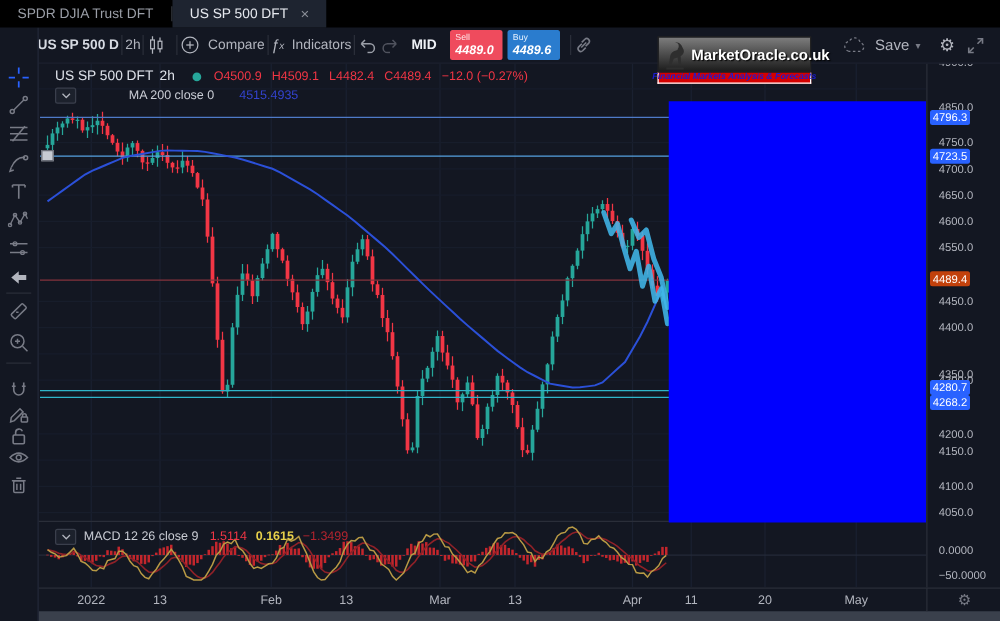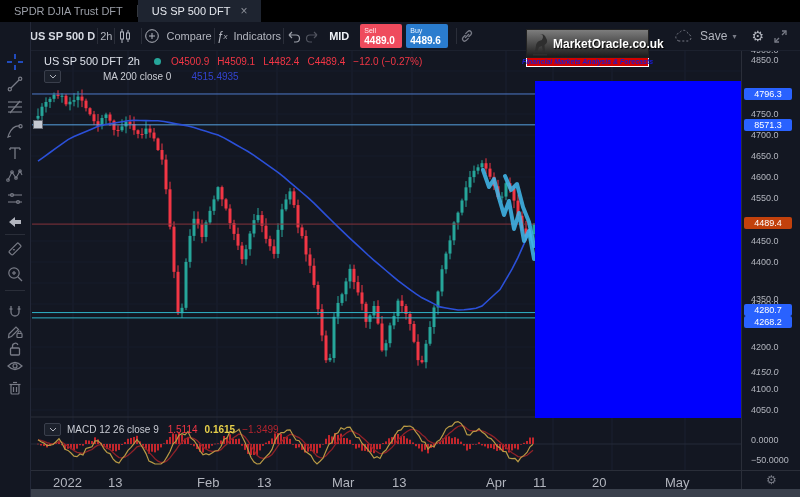--- a/index.html
+++ b/index.html
@@ -15,47 +15,47 @@
   .toolbar{position:absolute;left:30px;top:22px;width:770px;height:28px;background:#131722;
            display:flex;align-items:center;z-index:20;border-bottom:1px solid #1c212e;}
   .titem{display:flex;align-items:center;color:#b2b5be;font-size:11px;padding:0 0;height:28px;cursor:pointer;white-space:nowrap;}
   .titem .ic{display:flex;align-items:center;margin-right:6px;}
   .tsep{width:1px;height:16px;background:#2a2e39;margin:0 2px;flex:0 0 1px;}
   .sym{font-weight:bold;color:#d6dae2;max-width:66px;overflow:hidden;}
   .mid{font-weight:bold;color:#eef1f6;font-size:11px;padding:0 9px;}
   .trade-btn{width:42px;height:24px;border-radius:2px;margin:0 2px;padding:1px 4px;box-sizing:border-box;
              display:flex;flex-direction:column;justify-content:center;cursor:pointer;}
   .trade-btn .sm{font-size:7px;color:#ffe9ec;line-height:8px;}
-  .trade-btn .pr{font-size:10px;color:#fff;font-weight:bold;line-height:11px;}
+  .trade-btn .pr{font-size:10px;color:#fff;font-weight:bold;line-height:11px;font-style:italic;}
   .sell{background:#ef4b5d;}
   .buy{background:#2a7cce;}
   .buy .sm{color:#e3f0ff;}
   .tb-right{margin-left:auto;display:flex;align-items:center;}
   .savebtn{display:flex;align-items:center;color:#b2b5be;font-size:12px;cursor:pointer;padding:0 6px;}
   .savebtn .car{font-size:8px;margin-left:5px;color:#787b86;}
   .gearbtn{font-size:14px;color:#b2b5be;padding:0 9px;cursor:pointer;}
   
   .lefttools{position:absolute;left:0;top:22px;width:30px;height:475px;background:#131722;
              border-right:1px solid #232838;z-index:25;}
   .ltool{position:absolute;left:6px;width:18px;height:18px;cursor:pointer;}
   .ldiv{position:absolute;left:5px;width:20px;height:1px;background:#2a2e39;}
   
   .chartwrap{position:absolute;left:30px;top:50px;width:711px;height:420px;z-index:1;}
   
   .pricescale{position:absolute;left:741px;top:50px;width:59px;height:420px;background:#131722;
               border-left:1px solid #2a2e39;z-index:10;cursor:ns-resize;}
   .slab{position:absolute;left:9px;font-size:9px;color:#b2b5be;line-height:10px;}
-  .sbadge{position:absolute;left:2px;width:48px;font-size:9px;color:#fff;text-align:center;
+  .sbadge{position:absolute;left:2px;width:32px;font-size:9px;color:#fff;text-align:center;
           border-radius:2px;padding:1px 0;line-height:10px;}
   .sbadge.blue{background:#2962ff;}
   .sbadge.red{background:#c2410c;}
   
   .timeaxis{position:absolute;left:30px;top:470px;width:711px;height:18px;background:#131722;
             border-top:1px solid #2a2e39;z-index:10;cursor:ew-resize;}
-  .tlab{position:absolute;top:4px;width:40px;margin-left:-20px;text-align:left;font-size:13px;color:#b2b5be;}
+  .tlab{position:absolute;top:4px;width:40px;margin-left:-20px;text-align:center;font-size:10px;color:#b2b5be;}
   .axiscorner{position:absolute;left:741px;top:470px;width:59px;height:18px;background:#131722;
               border-top:1px solid #2a2e39;border-left:1px solid #2a2e39;z-index:10;
               display:flex;align-items:center;justify-content:center;color:#787b86;font-size:12px;}
   .bottomstrip{position:absolute;left:0;top:488px;width:800px;height:9px;background:#3a404c;z-index:5;}
   .leftbottom{position:absolute;left:0;top:470px;width:30px;height:18px;background:#131722;z-index:11;}
   
   .legend1{position:absolute;left:44px;top:55px;display:flex;align-items:center;z-index:15;font-size:11px;}
   .legend1 .sym{color:#dde1e9;font-weight:normal;max-width:none;}
   .legend1 .intv{color:#dde1e9;margin-left:5px;}
   .dot{width:7px;height:7px;border-radius:50%;background:#26a69a;margin:0 10px 0 14px;}
@@ -818,38 +818,38 @@
         </svg>
     </span>
     <span class="lbl">MACD 12 26 close 9</span>
     <span class="v1">1.5114</span>
     <span class="v2">0.1615</span>
     <span class="v3">−1.3499</span>
   </div>
 
   <div class="pricescale" id="pricescale">
       <div class="slab" style="top: -5px;">4900.0</div>
-      <div class="slab" style="top: 5px;">4850.0</div>
+      <div class="slab" style="top: 31px;">4850.0</div>
       <div class="slab" style="top: 59px;">4750.0</div>
       <div class="slab" style="top: 80px;">4700.0</div>
       <div class="slab" style="top: 101px;">4650.0</div>
       <div class="slab" style="top: 122px;">4600.0</div>
       <div class="slab" style="top: 143px;">4550.0</div>
       <div class="slab" style="top: 186px;">4450.0</div>
       <div class="slab" style="top: 207px;">4400.0</div>
       <div class="slab" style="top: 244px;">4350.0</div>
       <div class="slab" style="top: 249px;">4300.0</div>
       <div class="slab" style="top: 292px;">4200.0</div>
-      <div class="slab" style="top: 317px; font-style: italic;">4150.0</div>
+      <div class="slab" style="top: 306px;">4150.0</div>
       <div class="slab" style="top: 334px;">4100.0</div>
       <div class="slab" style="top: 355px;">4050.0</div>
       <div class="slab" style="top: 385px;">0.0000</div>
       <div class="slab" style="top: 405px;">−50.0000</div>
       <div class="sbadge blue" style="top: 38px;">4796.3</div>
-      <div class="sbadge blue" style="top: 69px;">8571.3</div>
+      <div class="sbadge blue" style="top: 69px;">4723.5</div>
       <div class="sbadge red" style="top: 167px;">4489.4</div>
       <div class="sbadge blue" style="top: 254px;">4280.7</div>
       <div class="sbadge blue" style="top: 266px;">4268.2</div>
     </div>
 
   <div class="timeaxis" id="timeaxis">
       <div class="tlab" style="left: 43px;">2022</div>
       <div class="tlab" style="left: 98px;">13</div>
       <div class="tlab" style="left: 187px;">Feb</div>
       <div class="tlab" style="left: 247px;">13</div>

